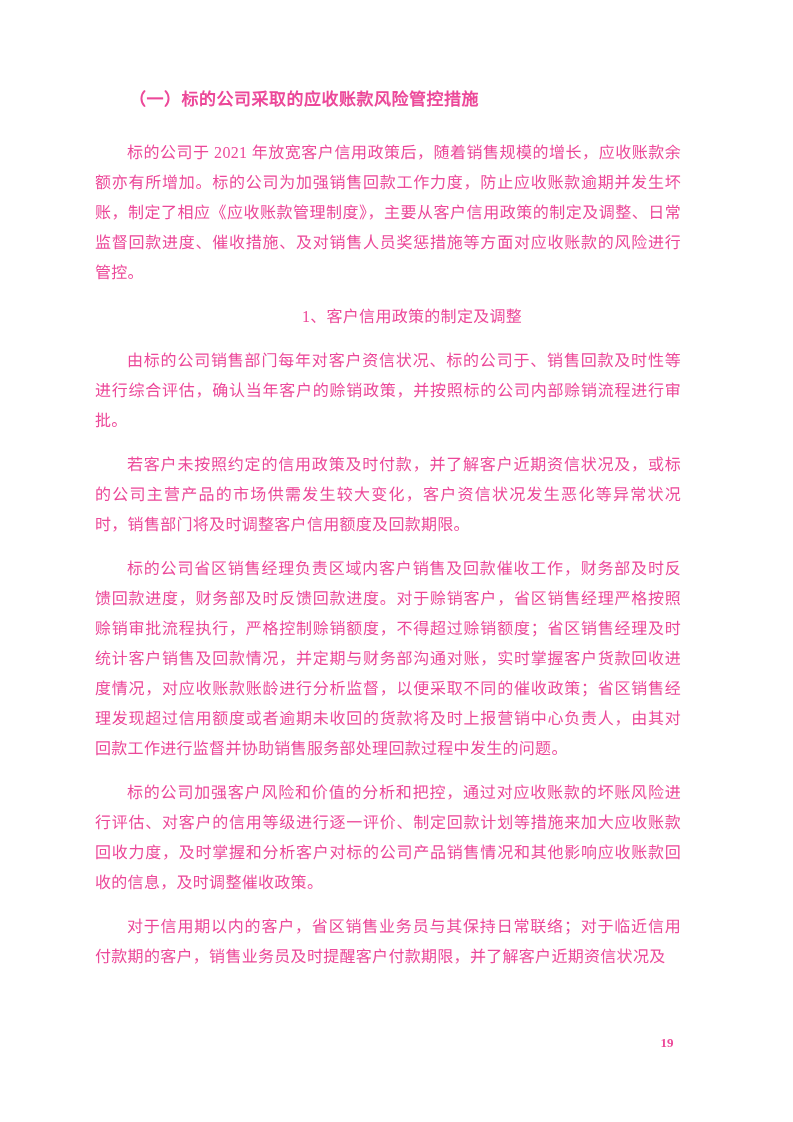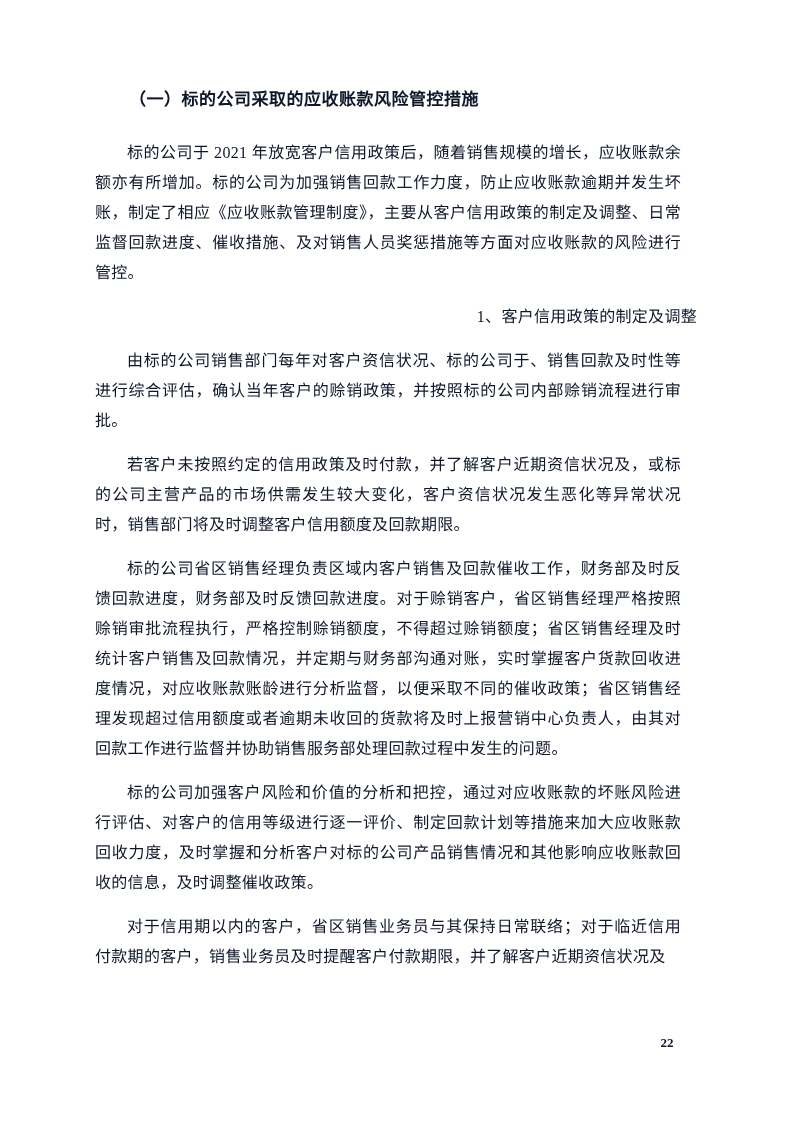--- a/index.html
+++ b/index.html
@@ -5,21 +5,21 @@
   html, body {
     margin: 0;
     padding: 0;
     background: #ffffff;
   }
   .page {
     position: relative;
     width: 793px;
     height: 1122px;
     background: #ffffff;
-    color: #0f172a;
+    color: #ec4899;
     font-family: "Liberation Serif", "DejaVu Serif", serif;
     overflow: hidden;
     box-sizing: border-box;
   }
   .content {
     position: absolute;
     left: 95px;
     top: 88px;
     width: 602px;
   }
@@ -37,21 +37,21 @@
     text-align: justify;
     text-justify: inter-ideograph;
     text-indent: 2em;
     margin: 0 16px 14px 0;
     letter-spacing: 0.3px;
   }
   .subheading {
     font-size: 16px;
     line-height: 30px;
     text-indent: 2em;
-    text-align: right;
+    text-align: center;
     margin: 0 0 14px 0;
     letter-spacing: 0.3px;
   }
   .page-number {
     position: absolute;
     left: 652px;
     top: 1035px;
     width: 30px;
     text-align: center;
     font-size: 13px;
@@ -68,14 +68,14 @@
     <div id="doc-body">
         <p class="para">标的公司于 2021 年放宽客户信用政策后，随着销售规模的增长，应收账款余额亦有所增加。标的公司为加强销售回款工作力度，防止应收账款逾期并发生坏账，制定了相应《应收账款管理制度》，主要从客户信用政策的制定及调整、日常监督回款进度、催收措施、及对销售人员奖惩措施等方面对应收账款的风险进行管控。</p>
         <p class="subheading">1、客户信用政策的制定及调整</p>
         <p class="para">由标的公司销售部门每年对客户资信状况、标的公司于、销售回款及时性等进行综合评估，确认当年客户的赊销政策，并按照标的公司内部赊销流程进行审批。</p>
         <p class="para">若客户未按照约定的信用政策及时付款，并了解客户近期资信状况及，或标的公司主营产品的市场供需发生较大变化，客户资信状况发生恶化等异常状况时，销售部门将及时调整客户信用额度及回款期限。</p>
         <p class="para">标的公司省区销售经理负责区域内客户销售及回款催收工作，财务部及时反馈回款进度，财务部及时反馈回款进度。对于赊销客户，省区销售经理严格按照赊销审批流程执行，严格控制赊销额度，不得超过赊销额度；省区销售经理及时统计客户销售及回款情况，并定期与财务部沟通对账，实时掌握客户货款回收进度情况，对应收账款账龄进行分析监督，以便采取不同的催收政策；省区销售经理发现超过信用额度或者逾期未收回的货款将及时上报营销中心负责人，由其对回款工作进行监督并协助销售服务部处理回款过程中发生的问题。</p>
         <p class="para">标的公司加强客户风险和价值的分析和把控，通过对应收账款的坏账风险进行评估、对客户的信用等级进行逐一评价、制定回款计划等措施来加大应收账款回收力度，及时掌握和分析客户对标的公司产品销售情况和其他影响应收账款回收的信息，及时调整催收政策。</p>
         <p class="para">对于信用期以内的客户，省区销售业务员与其保持日常联络；对于临近信用付款期的客户，销售业务员及时提醒客户付款期限，并了解客户近期资信状况及</p>
       </div>
   </div>
-  <div class="page-number">22</div>
+  <div class="page-number">19</div>
 </div>
 
 </body></html>

